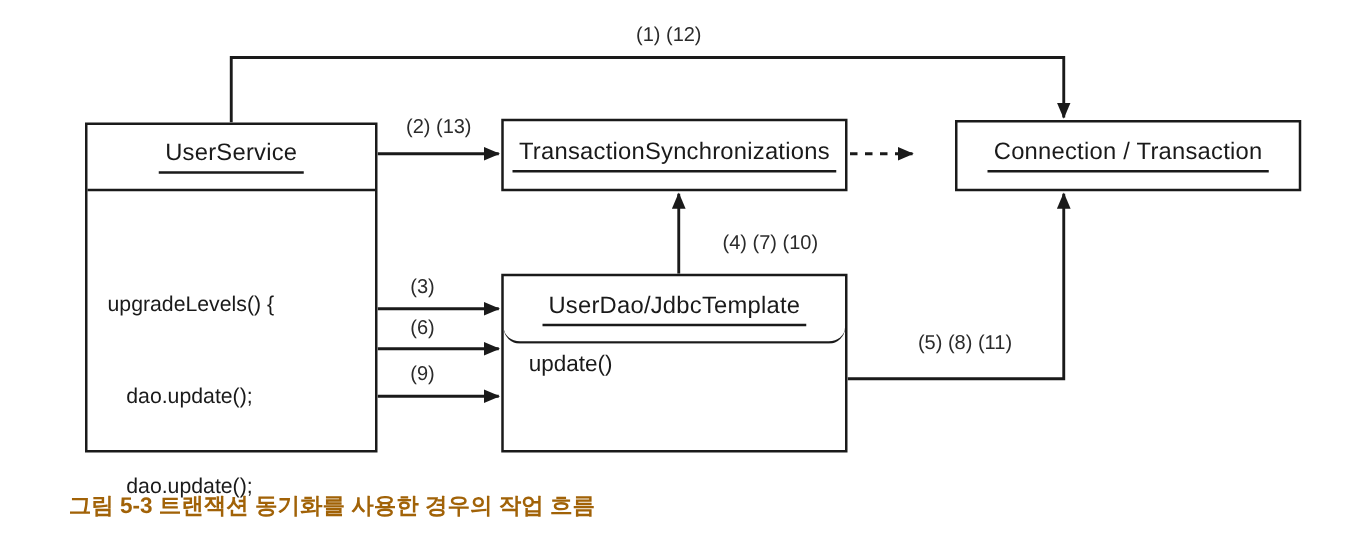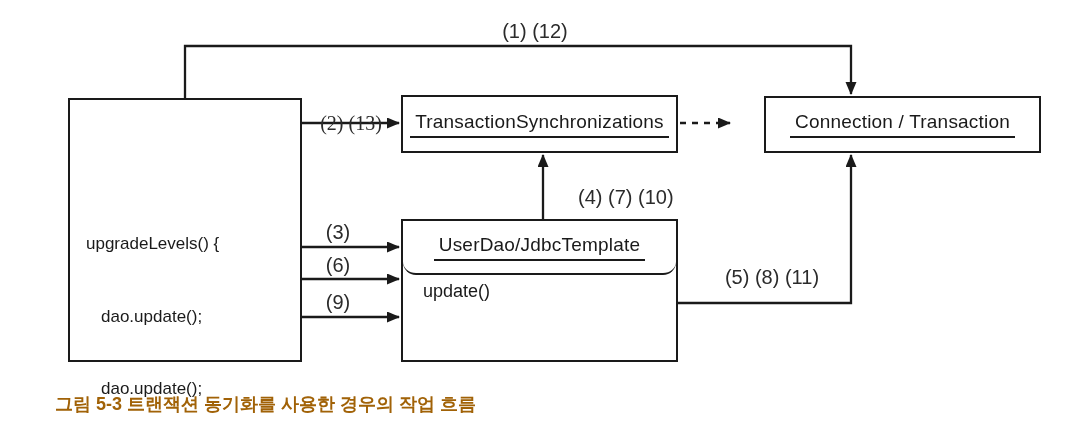--- a/index.html
+++ b/index.html
@@ -42,21 +42,21 @@
     white-space: pre;
   }
   .code-line { line-height: 32.6px; }
   .code-line.indent { padding-left: 15px; }
   .method-label {
     position: absolute;
     font-size: 18px;
   }
   .arrow-label {
     position: absolute;
-    font-size: 20px;
+    font-size: 16px;
     color: #2b2b2b;
     white-space: nowrap;
   }
   .arrow-label.centered { transform: translateX(-50%); }
   .caption {
     position: absolute;
     font-size: 18px;
     font-weight: 600;
     color: #a16207;
     white-space: nowrap;
@@ -94,20 +94,23 @@
     <path d="M302,247 L399,247" marker-end="url(#ah)"></path>
     <path d="M302,279 L399,279" marker-end="url(#ah)"></path>
     <path d="M302,317 L399,317" marker-end="url(#ah)"></path>
 
     <path d="M543,219 L543,155" marker-end="url(#ah)"></path>
 
     <path d="M678,303 L851,303 L851,155" marker-end="url(#ah)"></path>
   </svg>
 
   <div class="box" style="left:68px; top:98px; width:234px; height:264px;">
+    <div class="box-title divider-bottom" style="height:53px;">
+      <span class="u">UserService</span>
+    </div>
     <div class="code-block" style="left:16px; top:88px;">
       <div class="code-line">upgradeLevels() {</div>
       <div class="code-line indent">dao.update();</div>
       <div class="code-line indent">dao.update();</div>
       
       
     </div>
   </div>
 
   <div class="box box-title" style="left:401px; top:95px; width:277px; height:58px;justify-content:center;">
@@ -119,21 +122,21 @@
   </div>
 
   <div class="box" style="left:401px; top:219px; width:277px; height:143px;">
     <div class="box-title divider-bottom" style="height:54px;border-radius:13px;">
       <span class="u">UserDao/JdbcTemplate</span>
     </div>
     <div class="method-label" style="left:20px; top:60px;">update()</div>
   </div>
 
   <div class="arrow-label centered" style="left:535px; top:20px;">(1) (12)</div>
-  <div class="arrow-label centered" style="left:351px; top:112px;font-family:Liberation Serif, serif;">(2) (13)</div>
+  <div class="arrow-label centered" style="left:351px; top:93px;">(2) (13)</div>
   <div class="arrow-label centered" style="left:338px; top:221px;">(3)</div>
   <div class="arrow-label centered" style="left:338px; top:254px;">(6)</div>
   <div class="arrow-label centered" style="left:338px; top:291px;">(9)</div>
   <div class="arrow-label" style="left:552px; top:186px;margin-left:26px;">(4) (7) (10)</div>
   <div class="arrow-label centered" style="left:772px; top:266px;">(5) (8) (11)</div>
 
   <div class="caption" style="left:55px; top:392px;">그림 5-3 트랜잭션 동기화를 사용한 경우의 작업 흐름</div>
 
 </div>
 

